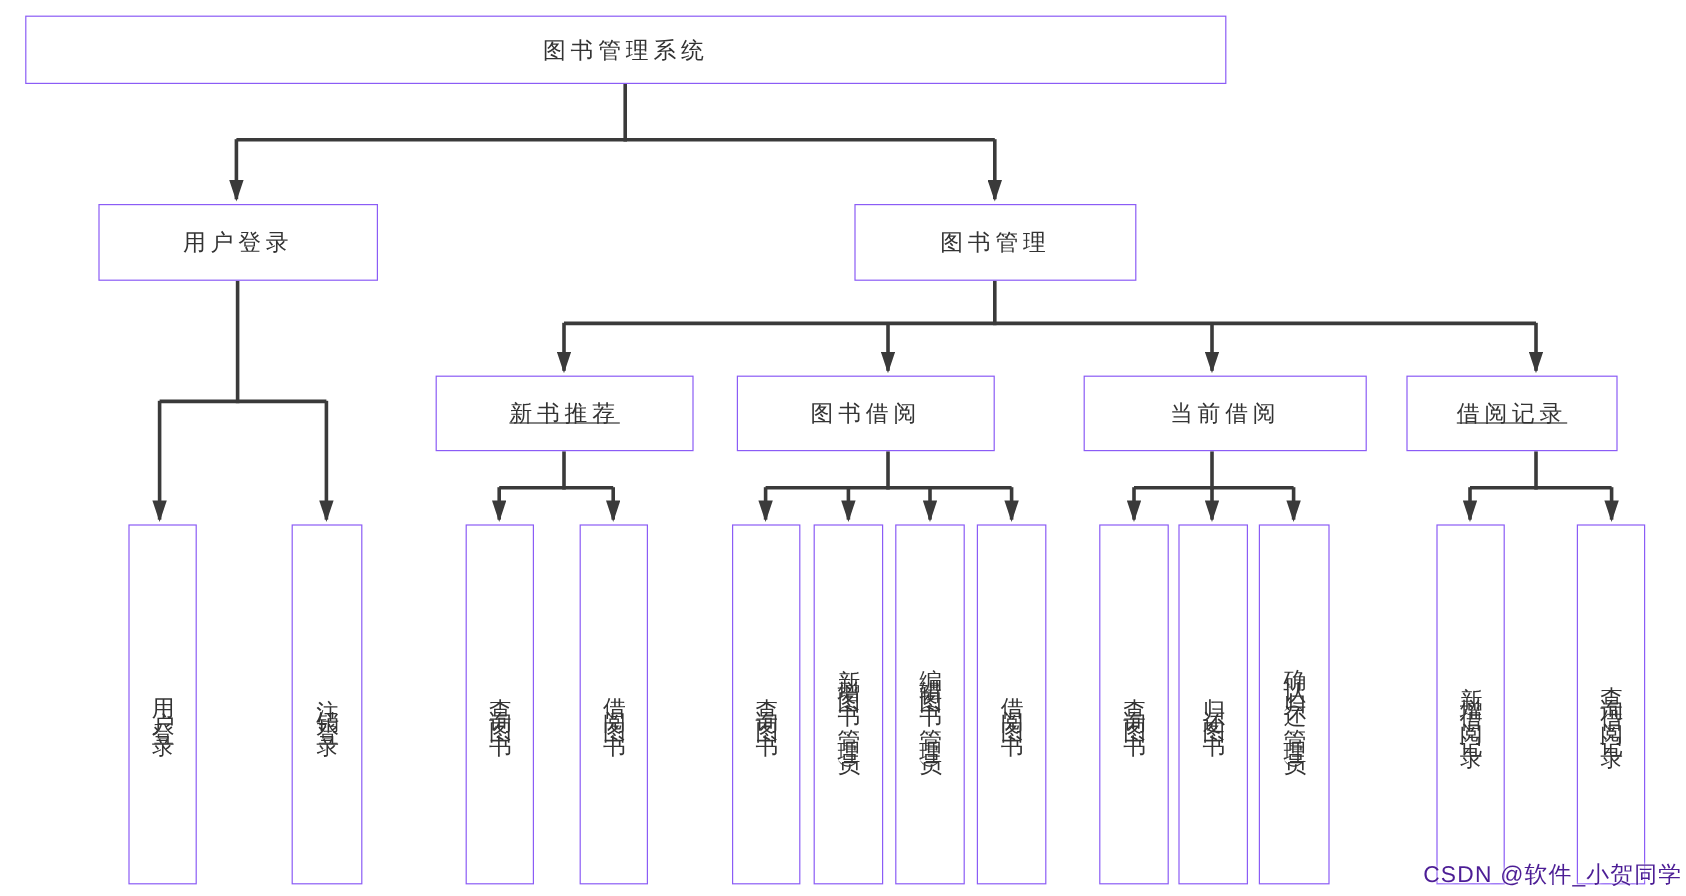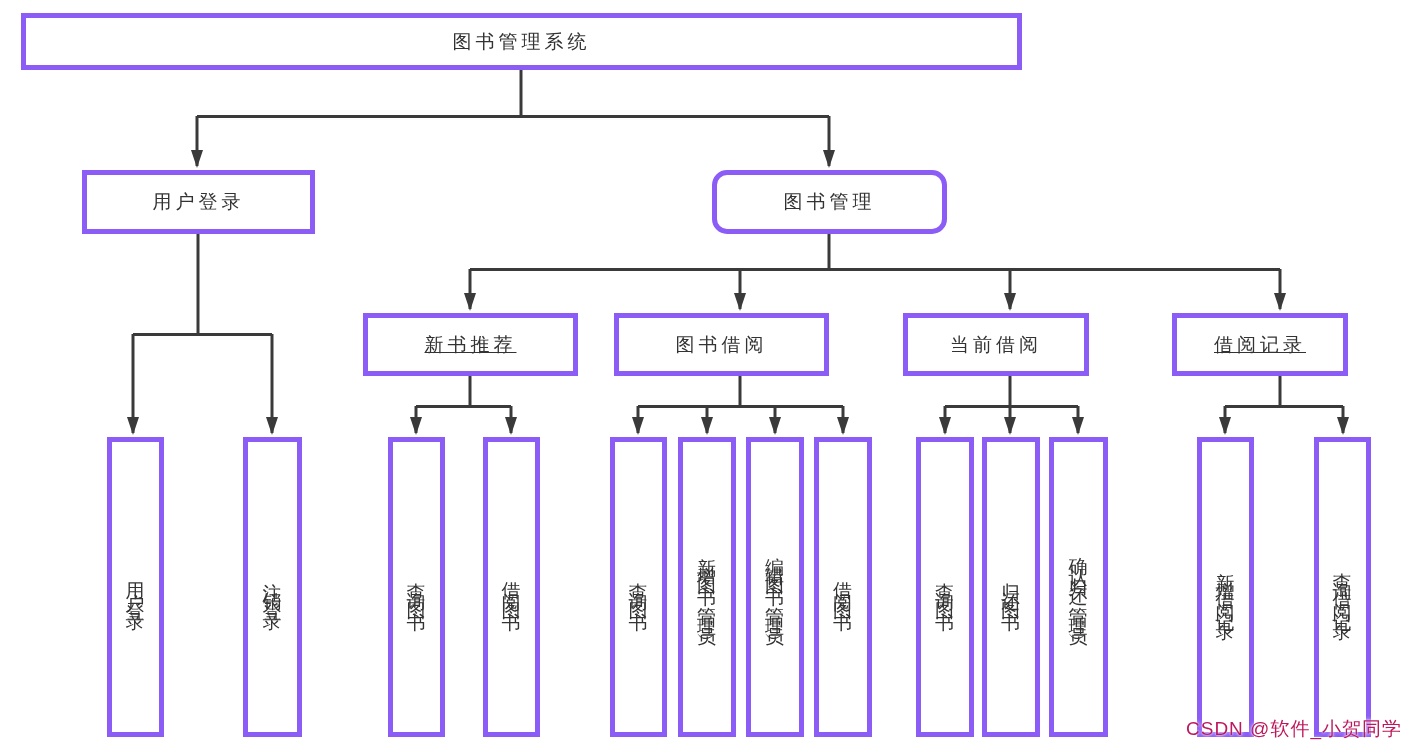--- a/index.html
+++ b/index.html
@@ -19,21 +19,21 @@
     position: absolute;
     left: 0;
     top: 0;
     width: 1405px;
     height: 747px;
     pointer-events: none;
   }
   .box {
     position: absolute;
     box-sizing: border-box;
-    border: 5px solid #8b5cf6;
+    border: 1px solid #8b5cf6;
     background: #ffffff;
     display: flex;
     align-items: center;
     justify-content: center;
     color: #333333;
   }
   .box-h {
     font-size: 19px;
     letter-spacing: 4px;
     white-space: nowrap;
@@ -45,21 +45,21 @@
     writing-mode: vertical-rl;
     text-orientation: mixed;
     letter-spacing: 10px;
     line-height: 1;
   }
   .watermark {
     position: absolute;
     left: 1186px;
     top: 716px;
     font-size: 19px;
-    color: #be185d;
+    color: #4c1d95;
     letter-spacing: 1px;
     white-space: nowrap;
     text-shadow: 0 0 2px #ffffff, 0 0 4px #ffffff;
   }
 </style>
 </head>
 <body>
 
 <div id="stage">
 
@@ -113,31 +113,31 @@
     </g>
   </svg>
 
   <div class="box box-h" style="left:21px; top:13px; width:1001px; height:57px;">
     <span>图书管理系统</span>
   </div>
 
   <div class="box box-h" style="left:82px; top:170px; width:233px; height:64px;">
     <span>用户登录</span>
   </div>
-  <div class="box box-h" style="left:712px; top:170px; width:235px; height:64px;border-radius:15px;">
+  <div class="box box-h" style="left:712px; top:170px; width:235px; height:64px;">
     <span>图书管理</span>
   </div>
 
   <div class="box box-h" style="left:363px; top:313px; width:215px; height:63px;text-decoration:underline;">
     <span>新书推荐</span>
   </div>
   <div class="box box-h" style="left:614px; top:313px; width:215px; height:63px;">
     <span>图书借阅</span>
   </div>
-  <div class="box box-h" style="left:903px; top:313px; width:186px; height:63px;">
+  <div class="box box-h" style="left:903px; top:313px; width:236px; height:63px;">
     <span>当前借阅</span>
   </div>
   <div class="box box-h" style="left:1172px; top:313px; width:176px; height:63px;text-decoration:underline;">
     <span>借阅记录</span>
   </div>
 
   <div class="box box-v" style="left:107px; top:437px; width:57px; height:300px;">
     <span class="vtext">用户登录</span>
   </div>
   <div class="box box-v" style="left:243px; top:437px; width:59px; height:300px;">

